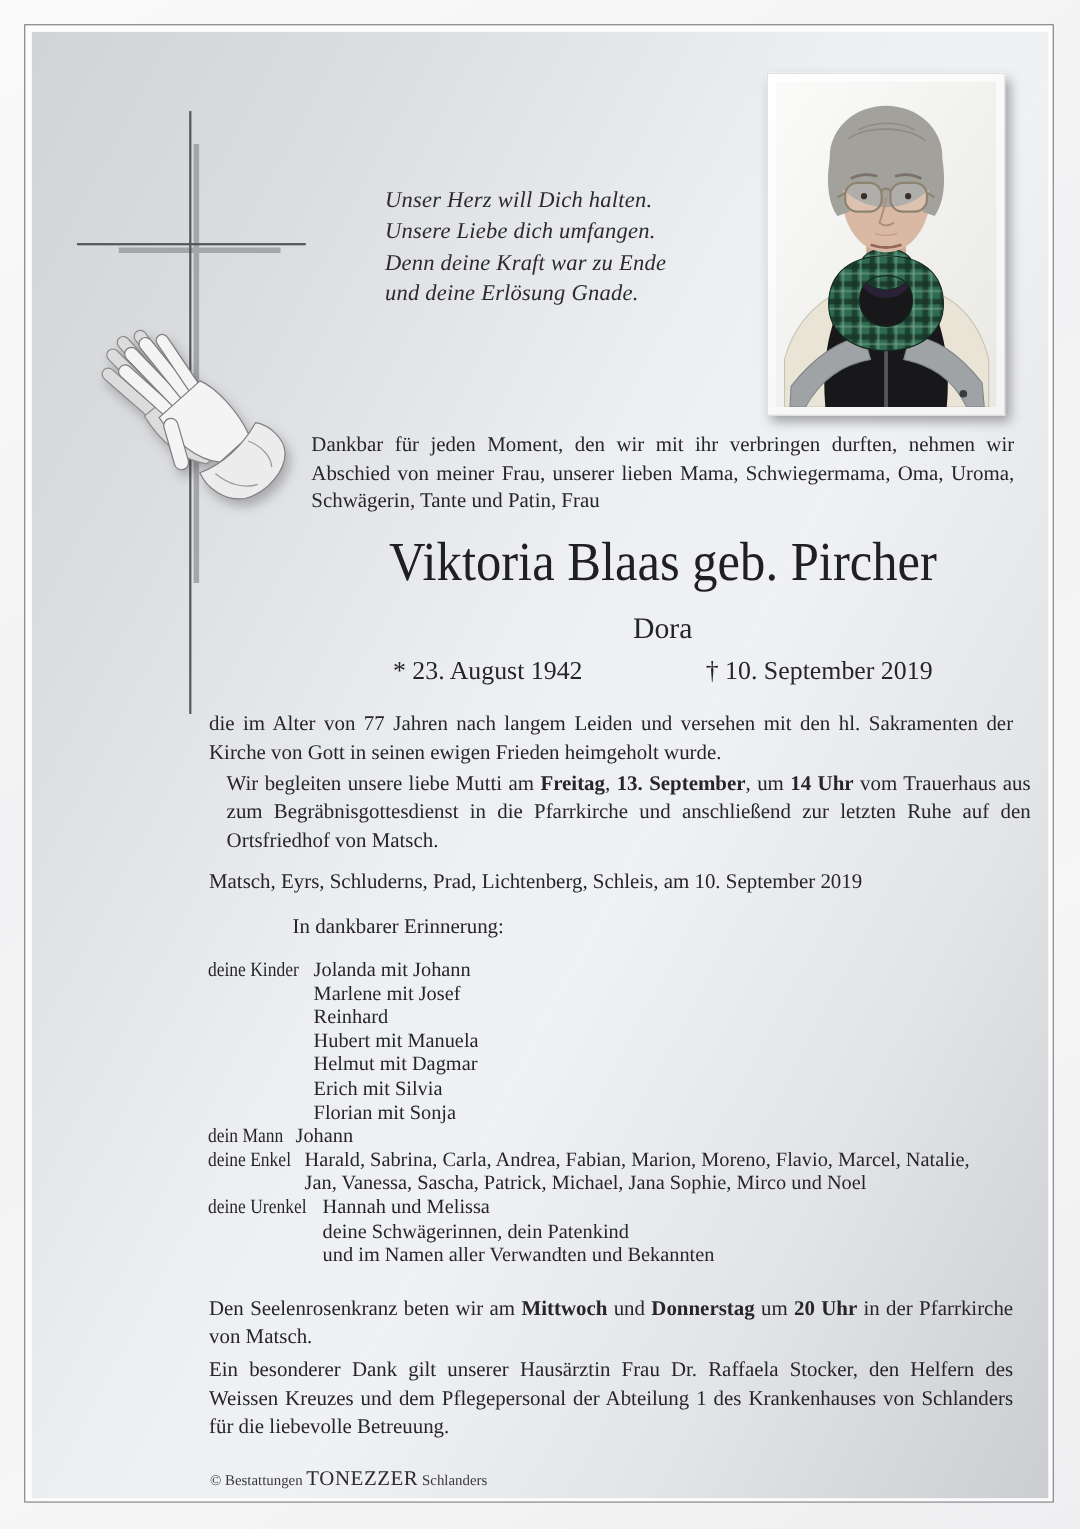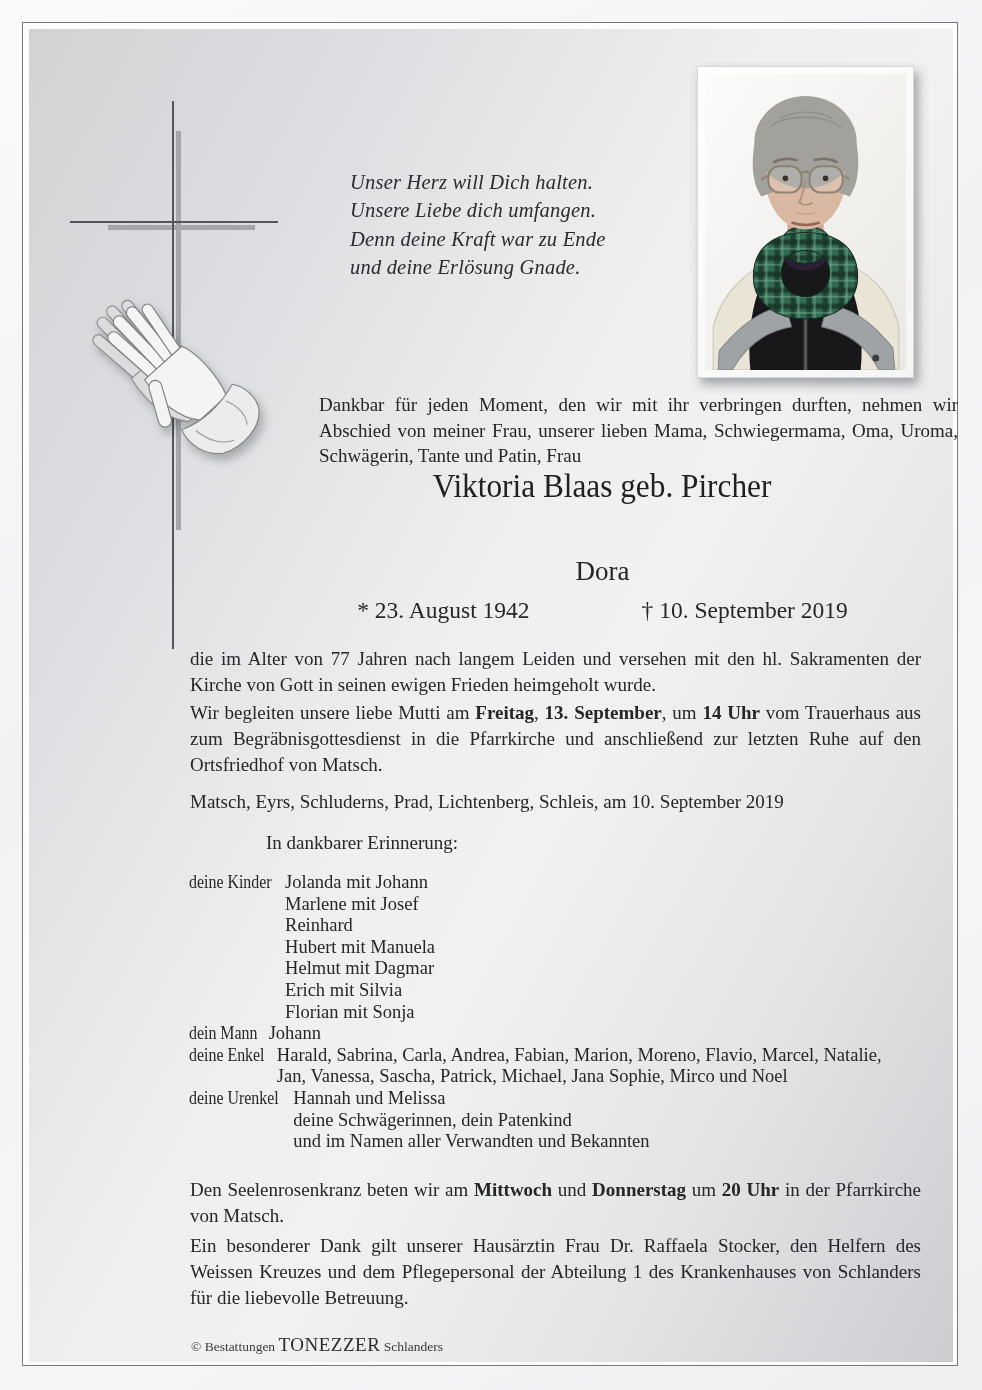--- a/index.html
+++ b/index.html
@@ -39,24 +39,24 @@
 
   
   .photo { position:absolute; left:697px; top:66px; width:217px; height:312px;
            background:linear-gradient(135deg,#ffffff,#f4f4f4);
            box-shadow:4px 6px 10px rgba(60,60,68,.45), 0 0 0 1px #d8d8da inset;
            box-sizing:border-box; padding:8px; }
   .photo svg { width:100%; height:100%; display:block; }
 
   
   .intro { position:absolute; left:283px; top:392px; width:639px;
-           font-size:19px; line-height:25.5px; text-align:justify;margin-left:36px; }
+           font-size:19px; line-height:25.5px; text-align:justify; }
 
   .center-col { position:absolute; left:283px; width:639px; text-align:center; }
-  .name  { top:466px; font-size:34px; line-height:1.15; white-space:nowrap; color:#202024; }
+  .name  { top:482px; font-size:50px; line-height:1.15; white-space:nowrap; color:#202024; }
   .name .squeeze { display:inline-block; transform:scaleX(.92); transform-origin:50% 50%; }
   .nickname { top:556px; font-size:27px; }
   .dates { top:597px; display:flex; justify-content:center; gap:112px; font-size:23.5px; }
 
   .para { position:absolute; left:190px; width:731px;
           font-size:19px; line-height:25.8px; text-align:justify; }
   .para.single { text-align:left; }
   .b { font-weight:bold; }
 
   .memory { position:absolute; left:266px; top:832px; font-size:19px; }
@@ -175,21 +175,21 @@
   <div class="center-col name">
     <span class="squeeze">Viktoria Blaas geb. Pircher</span>
   </div>
   <div class="center-col nickname">Dora</div>
   <div class="center-col dates">
     <span>* 23. August 1942</span>
     <span>† 10. September 2019</span>
   </div>
 
   <div class="para" style="top:646px;">die im Alter von 77 Jahren nach langem Leiden und versehen mit den hl. Sakramenten der Kirche von Gott in seinen ewigen Frieden heimgeholt wurde.</div>
-  <div class="para" style="top:700px;"><span>Wir begleiten unsere liebe Mutti am </span><span class="b">Freitag</span><span>, </span><span class="b">13. September</span><span>, um </span><span class="b">14 Uhr</span><span> vom Trauerhaus aus zum Begräbnisgottesdienst in die Pfarrkirche und anschließend zur letzten Ruhe auf den Ortsfriedhof von Matsch.</span></div>
+  <div class="para" style="top:700px;margin-left:16px;"><span>Wir begleiten unsere liebe Mutti am </span><span class="b">Freitag</span><span>, </span><span class="b">13. September</span><span>, um </span><span class="b">14 Uhr</span><span> vom Trauerhaus aus zum Begräbnisgottesdienst in die Pfarrkirche und anschließend zur letzten Ruhe auf den Ortsfriedhof von Matsch.</span></div>
   <div class="para single" style="top:789px;">Matsch, Eyrs, Schluderns, Prad, Lichtenberg, Schleis, am 10. September 2019</div>
 
   <div class="memory">In dankbarer Erinnerung:</div>
 
   <div class="family">
       <div class="fam-row">
         <div class="fam-label">deine Kinder</div>
         <div class="fam-lines">
           <div>Jolanda mit Johann</div>
           <div>Marlene mit Josef</div>

